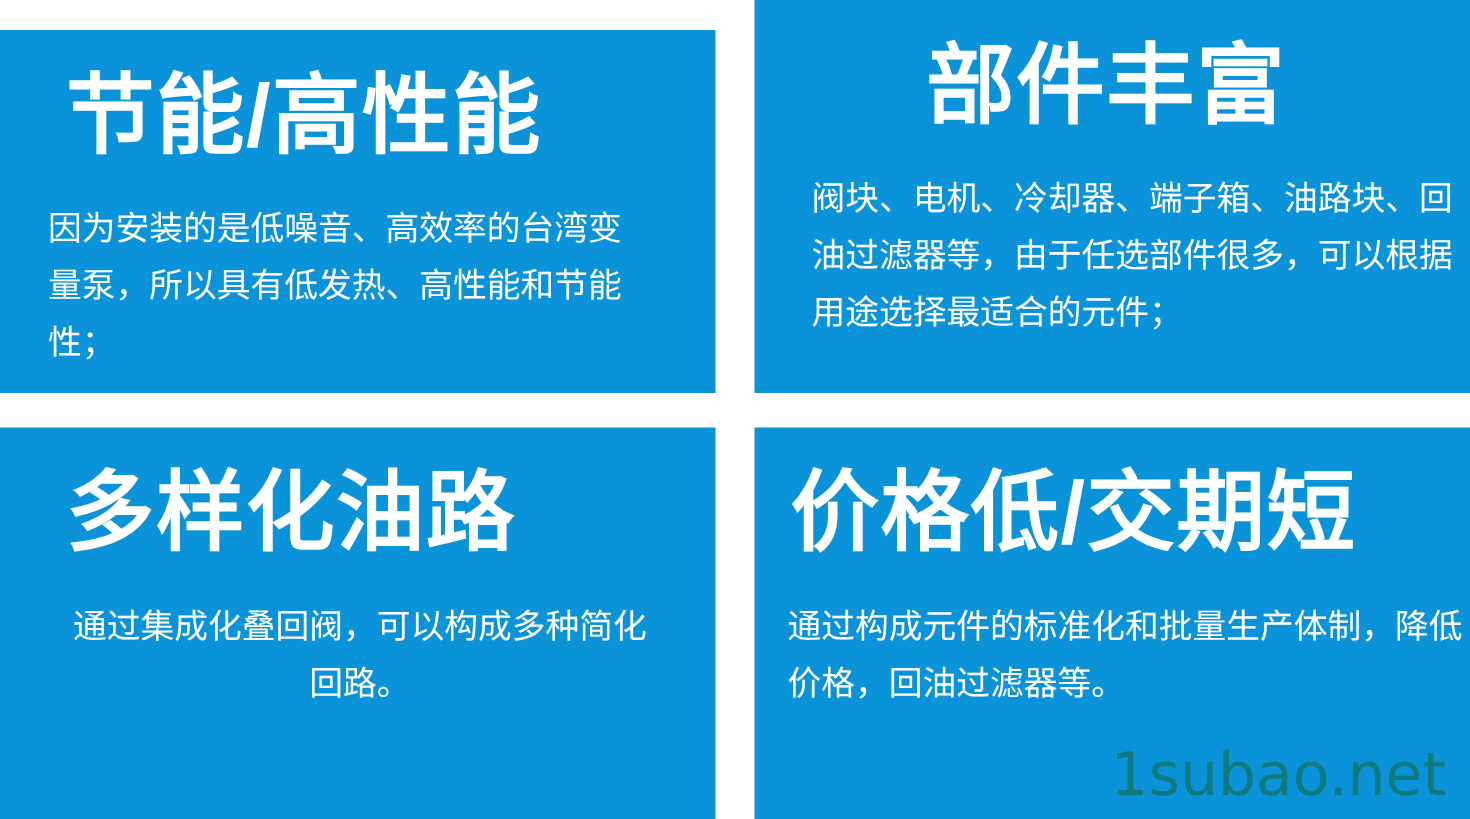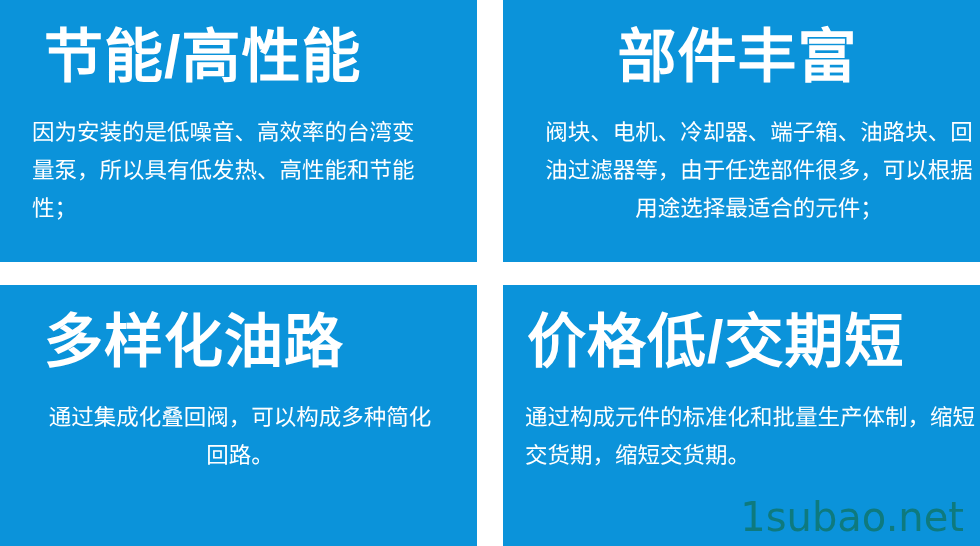--- a/index.html
+++ b/index.html
@@ -33,21 +33,21 @@
   .gap-h-left   { grid-column: 1; grid-row: 2; background: #ffffff; }
   .gap-h-mid    { grid-column: 2; grid-row: 2; background: #ffffff; }
   .gap-h-right  { grid-column: 3; grid-row: 2; background: #ffffff; }
 
   .panel {
     position: relative;
     background: #0b93da;
     overflow: hidden;
     box-sizing: border-box;
   }
-  .panel-tl { grid-column: 1; grid-row: 1; }
+  .panel-tl { grid-column: 1; grid-row: 1; margin-top: 20px; }
   .panel-tr { grid-column: 3; grid-row: 1; }
   .panel-bl { grid-column: 1; grid-row: 3; padding-left: 16px; }
   .panel-br { grid-column: 3; grid-row: 3; }
 
   .panel-inner {
     position: absolute;
     left: 0; right: 0; top: 0;
   }
 
   .heading {
@@ -69,21 +69,21 @@
     font-weight: 400;
     white-space: pre-line;
   }
 
   
   .panel-tl .panel-inner { padding: 0; }
   .panel-tl .heading   { position: absolute; left: 44px;  top: 28px; }
   .panel-tl .body-text { position: absolute; left: 32px;  top: 114px; width: 400px; }
 
   .panel-tr .heading   { position: absolute; left: 0; right: 0; top: 28px; text-align: center; padding-right: 8px; }
-  .panel-tr .body-text { position: absolute; left: 38px;  top: 114px; width: 436px; text-align: center; }
+  .panel-tr .body-text { position: absolute; left: 38px;  top: 114px; width: 436px; }
 
   .panel-bl .heading   { position: absolute; left: 44px;  top: 28px; }
   .panel-bl .body-text { position: absolute; left: 40px;  top: 114px; width: 400px; text-align: center; }
 
   .panel-br .heading   { position: absolute; left: 24px;  top: 28px; text-align: center; }
   .panel-br .body-text { position: absolute; left: 22px;  top: 114px; width: 450px; }
 
   .watermark {
     position: absolute;
     right: 16px;
@@ -131,21 +131,21 @@
         <h2 class="heading">多样化油路</h2>
         <p class="body-text">通过集成化叠回阀，可以构成多种简化回路。</p>
       </div>
     </section>
 
     <div class="gap-v-bottom"></div>
 
     <section class="panel panel-br">
       <div class="panel-inner">
         <h2 class="heading">价格低/交期短</h2>
-        <p class="body-text">通过构成元件的标准化和批量生产体制，缩短交货期，缩短交货期。</p>
+        <p class="body-text">通过构成元件的标准化和批量生产体制，降低价格，回油过滤器等。</p>
       </div>
     </section>
 
   </div>
 
   <div class="watermark">1subao.net</div>
 
 </div>
 
 </body></html>

